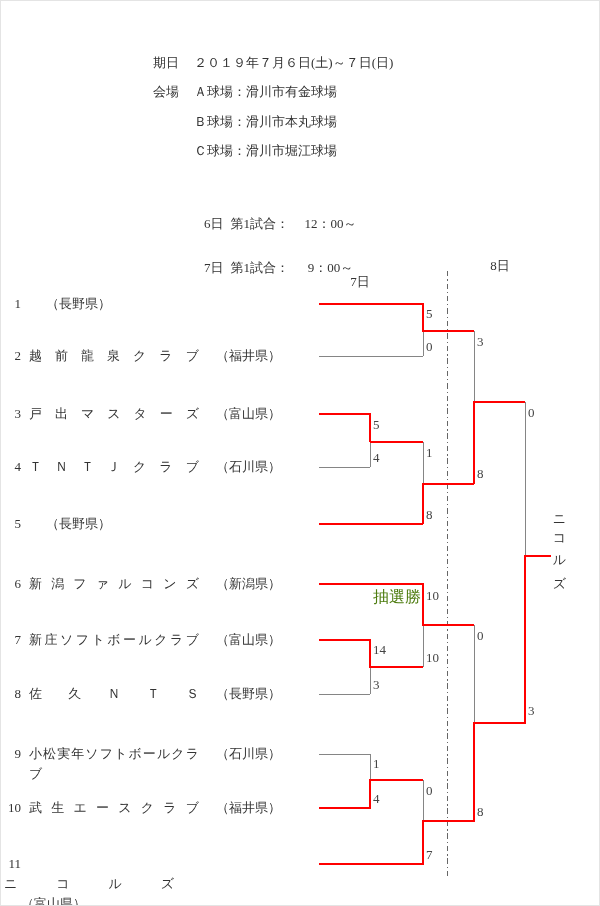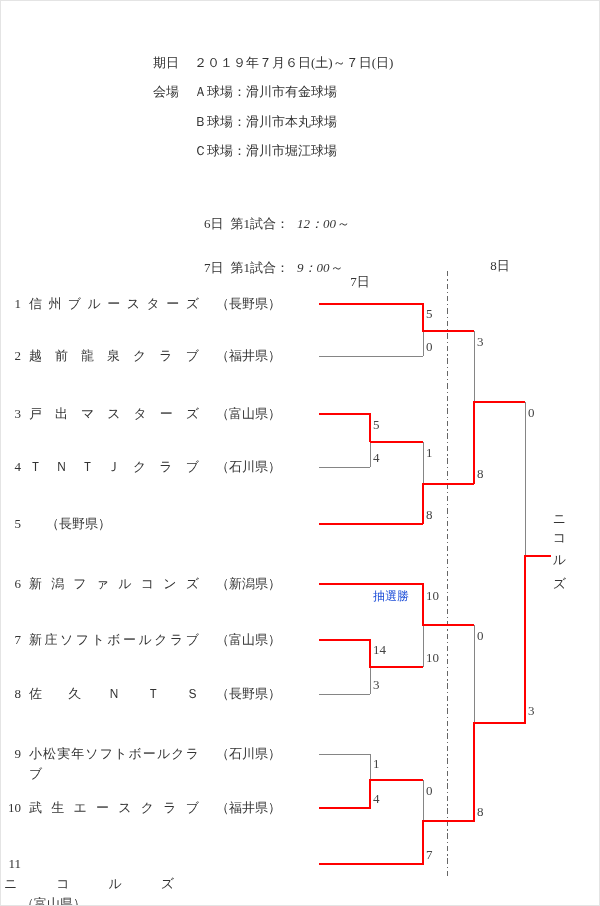--- a/index.html
+++ b/index.html
@@ -11,37 +11,37 @@
   .title{
     position:absolute;top:6px;left:0;width:600px;text-align:center;
     font-size:17px;font-weight:600;letter-spacing:1px;color:#222;margin:0;
   }
   .info-block{position:absolute;left:152px;top:47px;font-size:13px;color:#333;}
   .info-row{height:29.5px;display:flex;align-items:center;}
   .info-label{display:inline-block;width:41px;}
   .schedule{position:absolute;left:203px;top:194px;font-size:13px;color:#333;}
   .sched-row{height:28.5px;display:flex;align-items:center;margin-top:15px;}
   .sched-label{margin-left:7px;}
-  .sched-time{display:inline-block;width:67px;margin-left:8px;text-align:left;font-style:italic;}
+  .sched-time{display:inline-block;width:67px;margin-left:8px;text-align:center;}
   .bracket{position:absolute;left:0;top:0;width:600px;height:906px;font-size:13px;}
   .day-label{position:absolute;width:32px;text-align:center;color:#333;}
   .dash-line{
     position:absolute;width:1px;
     background:repeating-linear-gradient(to bottom,#666 0px,#666 5px,transparent 5px,transparent 8px,#666 8px,#666 9.5px,transparent 9.5px,transparent 12.5px);
   }
   .team-row{position:absolute;left:3px;height:20px;line-height:20px;display:flex;color:#333;}
   .team-no{display:inline-block;width:17px;text-align:right;margin-right:8px;}
   .team-name{display:inline-block;width:170px;text-align:justify;text-align-last:justify;text-justify:inter-character;}
   .team-pref{margin-left:17px;}
   .hl{position:absolute;height:2px;background:#ff0000;}
   .hl.gy{height:1px;background:#858585;}
   .vl{position:absolute;width:2px;background:#ff0000;}
   .vl.gy{width:1px;background:#858585;}
   .score{position:absolute;color:#444;font-size:13px;line-height:13px;}
-  .note{position:absolute;color:#1d4ed8;font-size:12px;line-height:13px;}
+  .note{position:absolute;color:#4d7c0f;font-size:16px;line-height:13px;}
   .champion{
     position:absolute;writing-mode:vertical-rl;letter-spacing:5px;
     font-size:13px;color:#333;
   }
 </style>
 </head>
 <body>
 
 <div class="page">
 
@@ -79,21 +79,20 @@
   </div>
 
   <div class="bracket">
 
     <span class="day-label" style="left:343px;top:272px;">7日</span>
     <span class="day-label" style="left:483px;top:256px;">8日</span>
     <div class="dash-line" style="left:446px;top:270px;height:608px;"></div>
 
     <div class="team-row" style="top:293px;">
         <span class="team-no">1</span>
-        <span class="team-name">信州ブルースターズ</span>
         <span class="team-pref">（長野県）</span>
       </div>
     <div class="team-row" style="top:345px;">
         <span class="team-no">2</span>
         <span class="team-name">越前龍泉クラブ</span>
         <span class="team-pref">（福井県）</span>
       </div>
     <div class="team-row" style="top:403px;">
         <span class="team-no">3</span>
         <span class="team-name">戸出マスターズ</span>

